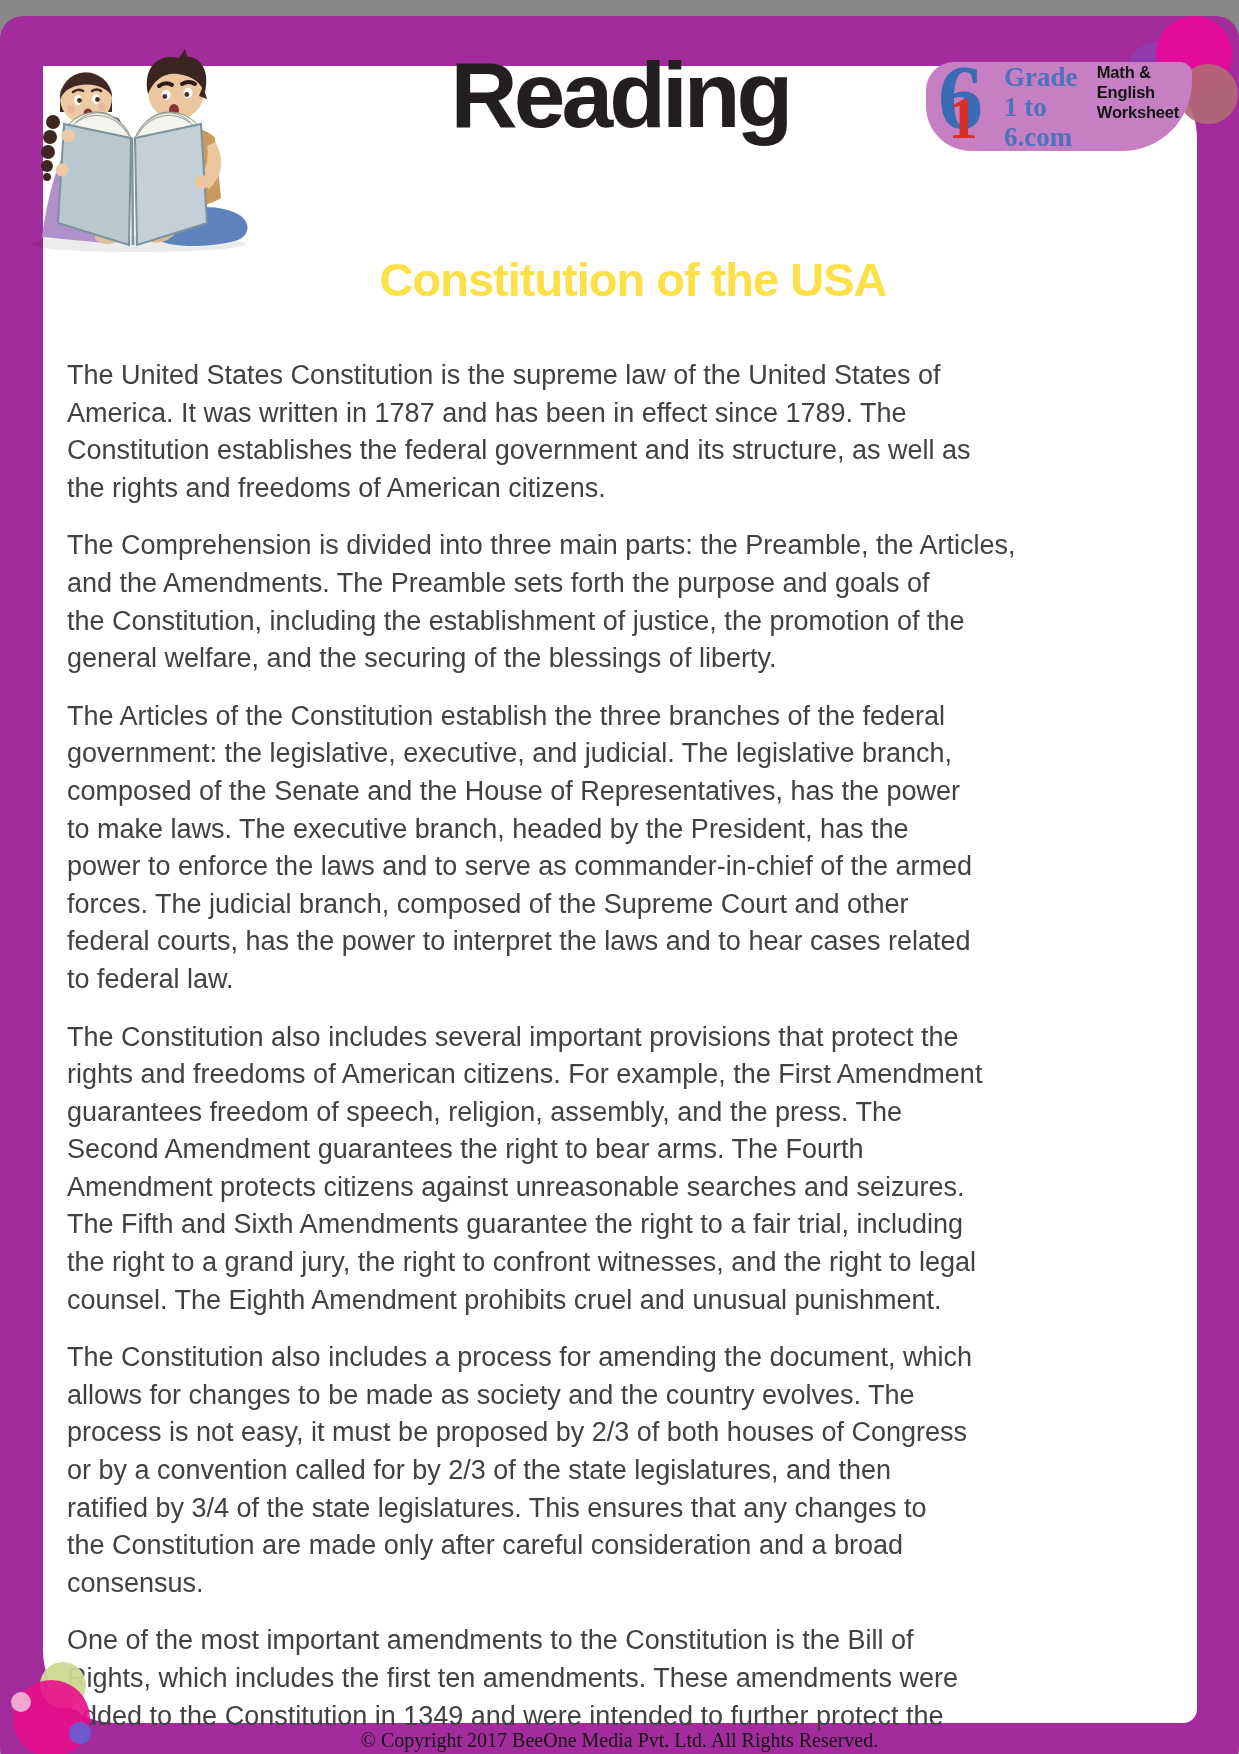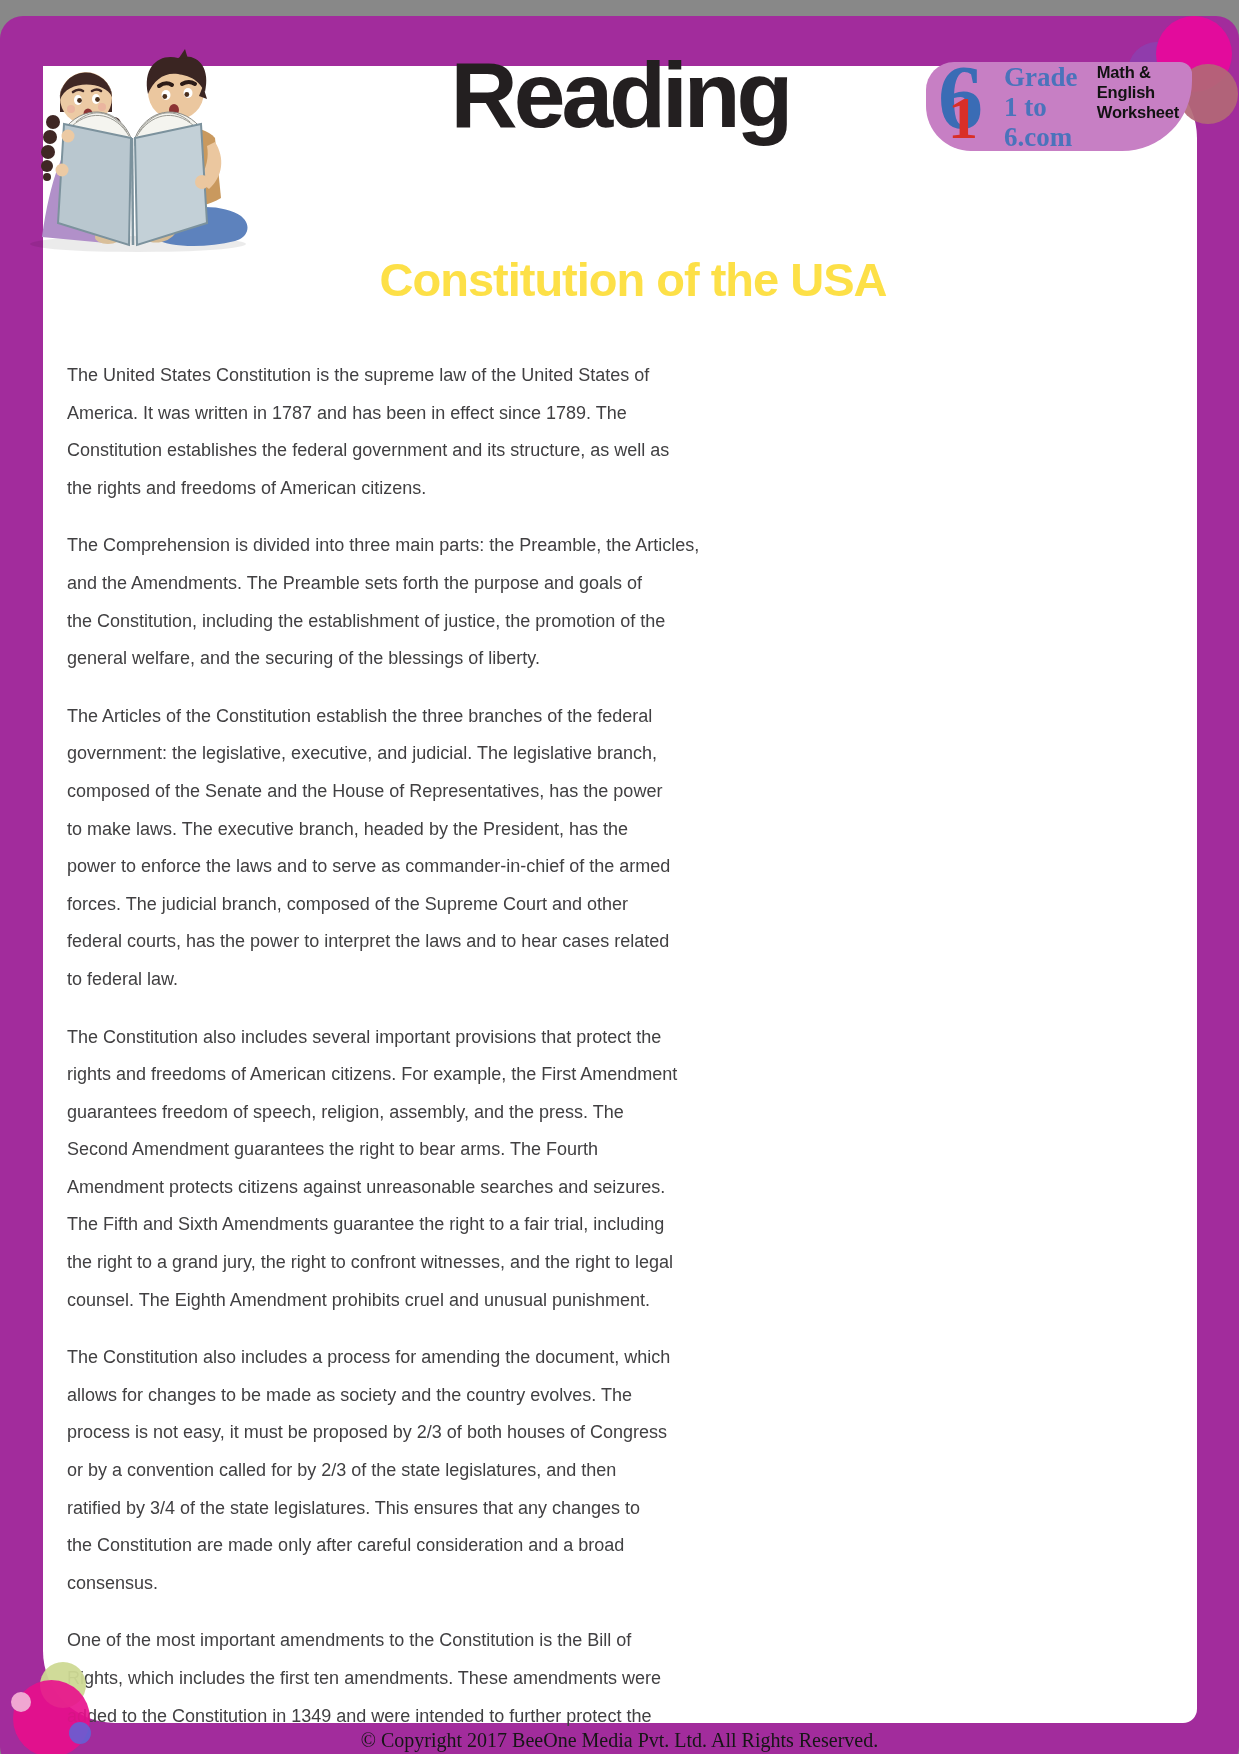--- a/index.html
+++ b/index.html
@@ -17,21 +17,21 @@
     position:absolute;left:43px;top:40px;width:1154px;text-align:center;z-index:3;
     color:#231f20;font-weight:bold;letter-spacing:-4px;
     font-size:93px;line-height:79px;
   }
   .subtitle{
     position:absolute;left:43px;top:236px;width:1180px;text-align:center;z-index:3;
     color:#fde047;font-weight:bold;font-size:47px;letter-spacing:-1px;
   }
   .bodytext{
     position:absolute;left:67px;top:341px;width:1100px;z-index:2;
-    color:#414042;font-size:18px;line-height:37.6px;letter-spacing:0px;
+    color:#414042;font-size:27px;line-height:37.6px;letter-spacing:0px;
   }
   .bodytext p{margin:0 0 20px 0;white-space:pre-line;}
   
   .logo-box{
     position:absolute;left:926px;top:46px;width:266px;height:89px;z-index:6;
     background:#c77fc4;border-radius:28px 12px 70px 45px;
     display:flex;align-items:center;
   }
   .logo-mark{position:relative;width:66px;height:89px;margin-left:10px;flex:none;}
   .logo-six{

